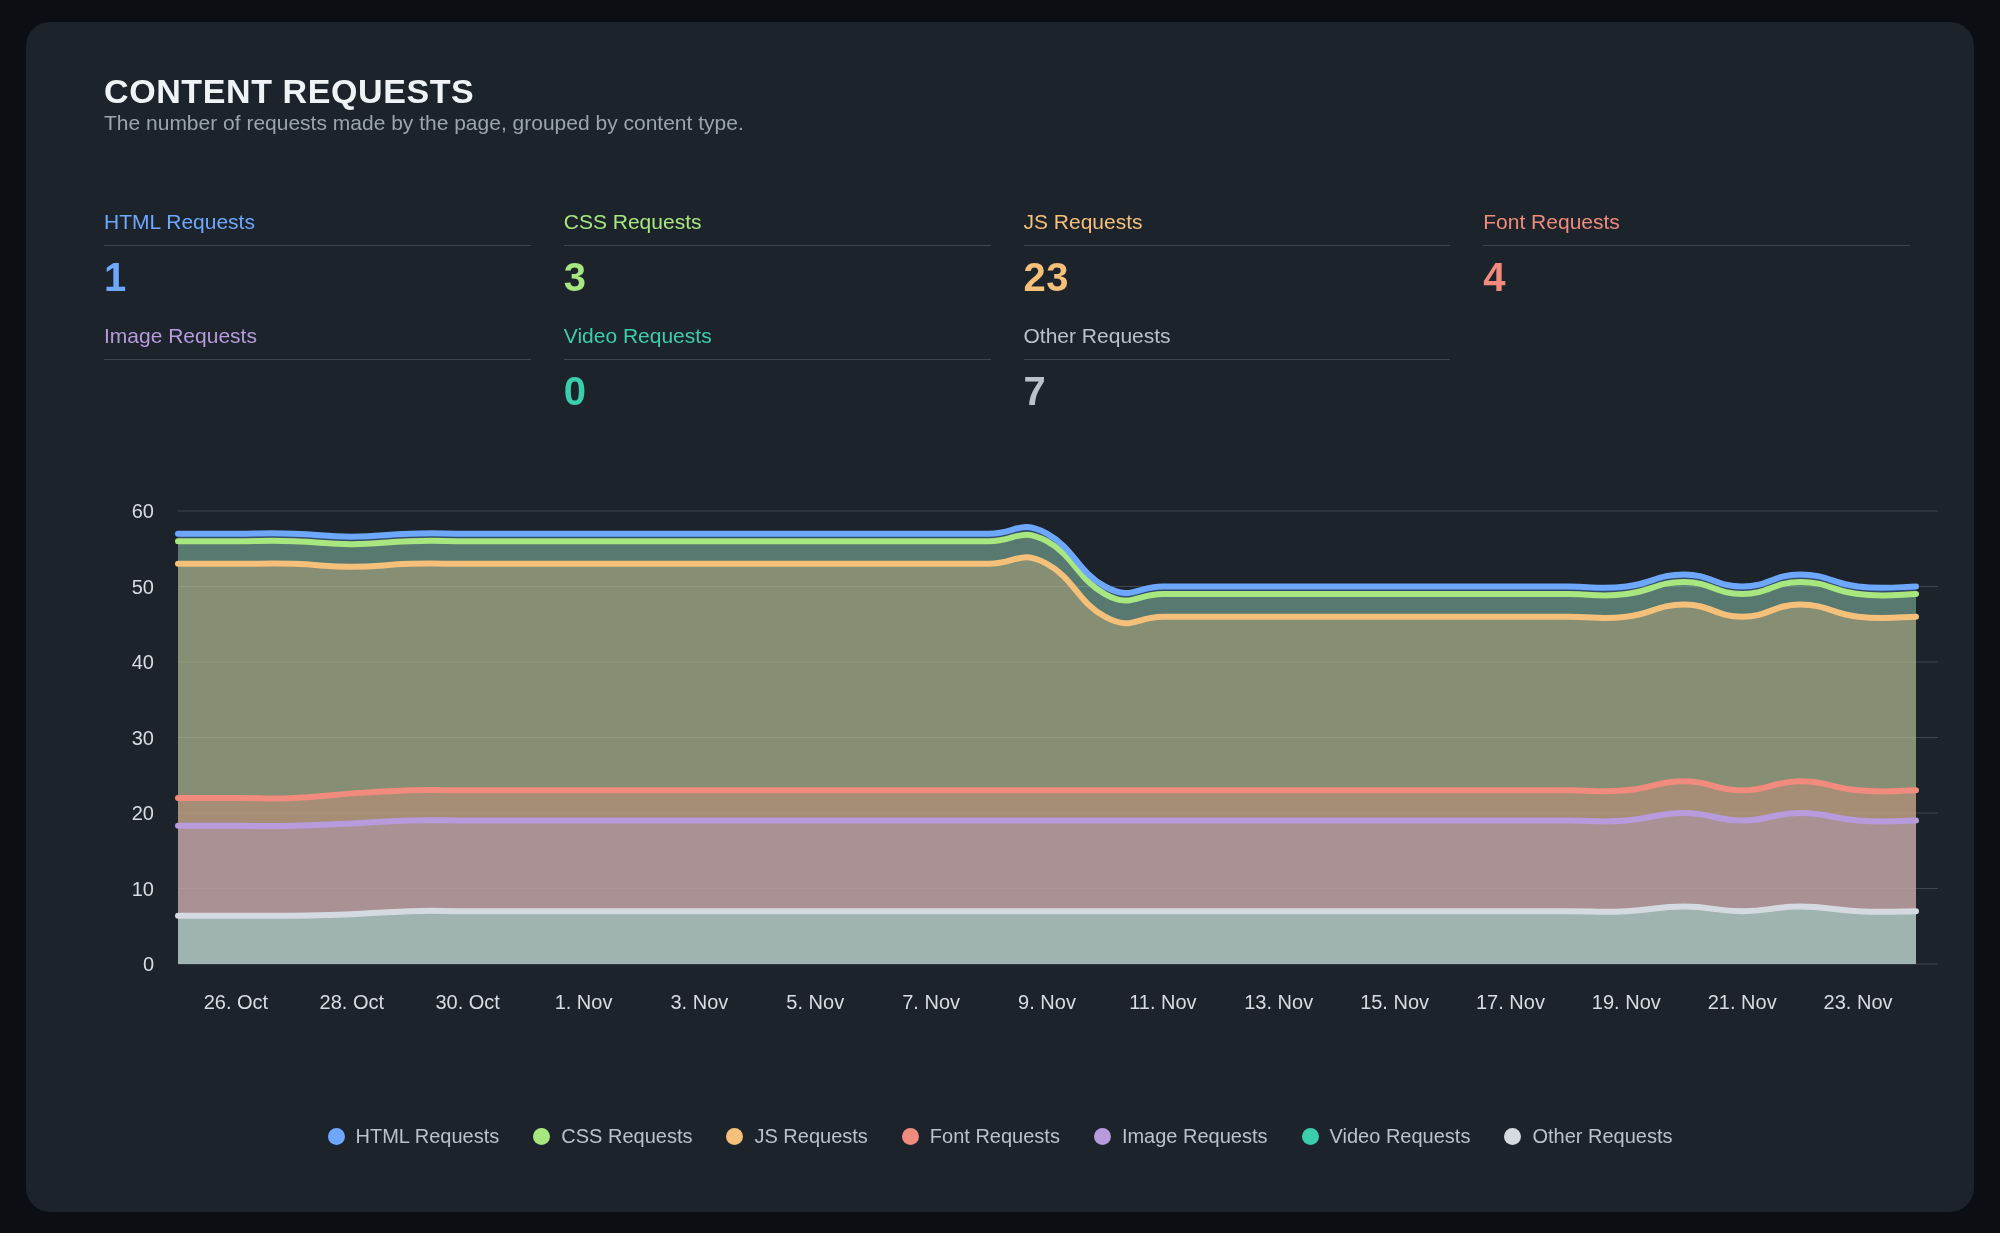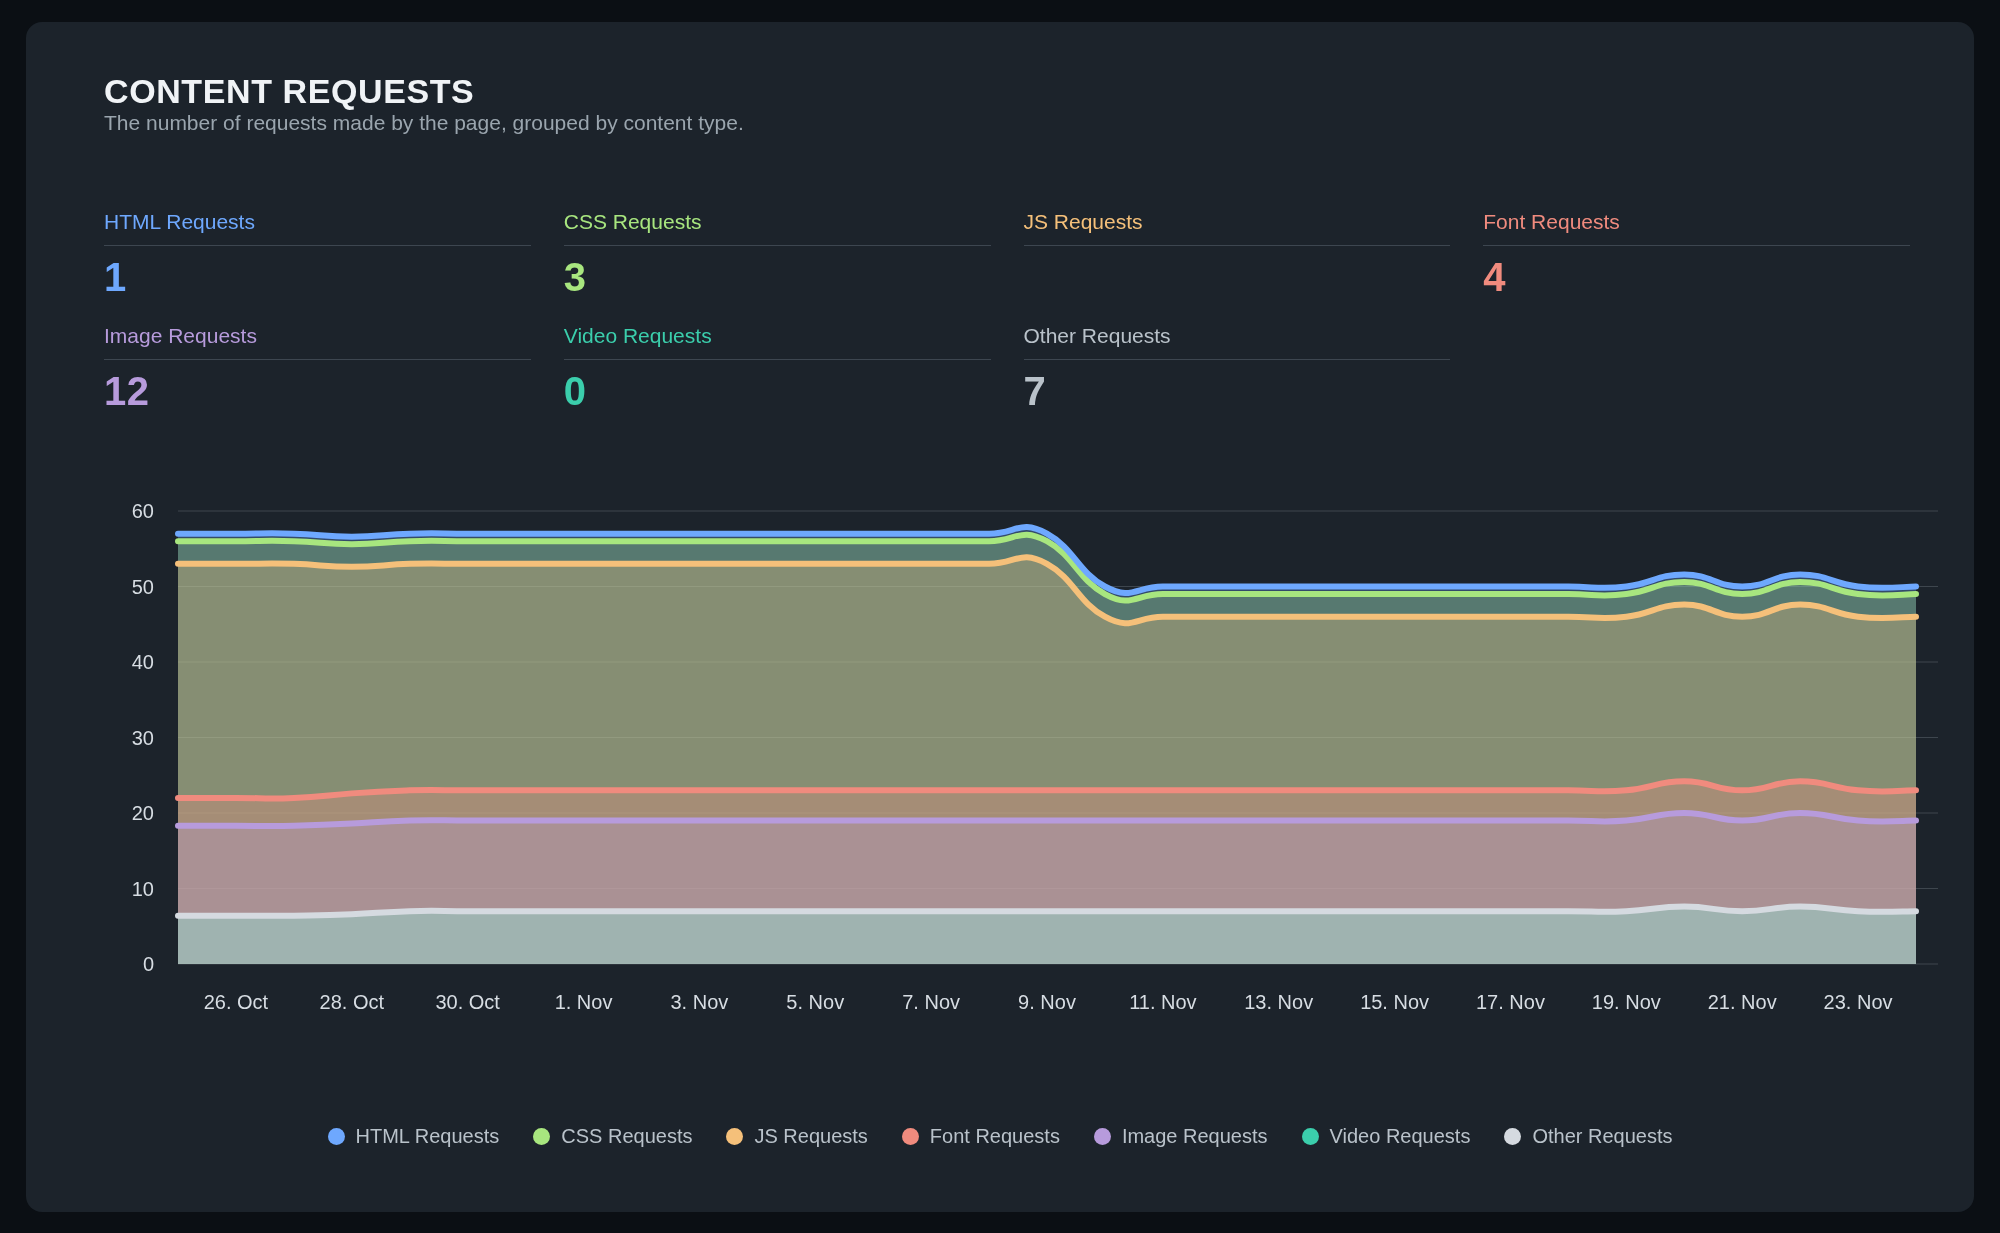--- a/index.html
+++ b/index.html
@@ -7,21 +7,21 @@
     width: 2000px; height: 1233px;
     background: #0b0f14;
     font-family: "Liberation Sans", sans-serif;
     overflow: hidden;
   }
   #card {
     position: absolute;
     left: 26px; top: 22px;
     width: 1948px; height: 1190px;
     background: #1c232b;
-    border-radius: 16px;
+    border-radius: 24px;
   }
   #header { position: absolute; left: 78px; top: 50px; width: 1800px; }
   #page-title {
     font-size: 34px; font-weight: 700; letter-spacing: 0.6px;
     color: #f0f3f6;
   }
   #page-subtitle {
     margin-top: 0;
     font-size: 21px; color: #9aa5ae; font-weight: 400;
   }
@@ -79,28 +79,28 @@
       <div class="stat">
         <div class="stat-label" style="color: rgb(110, 168, 254);">HTML Requests</div>
         <div class="stat-value" style="color: rgb(110, 168, 254);">1</div>
       </div>
       <div class="stat">
         <div class="stat-label" style="color: rgb(168, 230, 127);">CSS Requests</div>
         <div class="stat-value" style="color: rgb(168, 230, 127);">3</div>
       </div>
       <div class="stat">
         <div class="stat-label" style="color: rgb(245, 192, 122);">JS Requests</div>
+        <div class="stat-value" style="color: rgb(245, 192, 122);">23</div>
       </div>
       <div class="stat">
         <div class="stat-label" style="color: rgb(240, 139, 126);">Font Requests</div>
         <div class="stat-value" style="color: rgb(240, 139, 126);">4</div>
       </div>
       <div class="stat">
         <div class="stat-label" style="color: rgb(183, 155, 220);">Image Requests</div>
-        <div class="stat-value" style="color: rgb(183, 155, 220);">12</div>
       </div>
       <div class="stat">
         <div class="stat-label" style="color: rgb(59, 206, 172);">Video Requests</div>
         <div class="stat-value" style="color: rgb(59, 206, 172);">0</div>
       </div>
       <div class="stat">
         <div class="stat-label" style="color: rgb(185, 194, 202);">Other Requests</div>
         <div class="stat-value" style="color: rgb(185, 194, 202);">7</div>
       </div>
       <div class="stat empty"></div>

